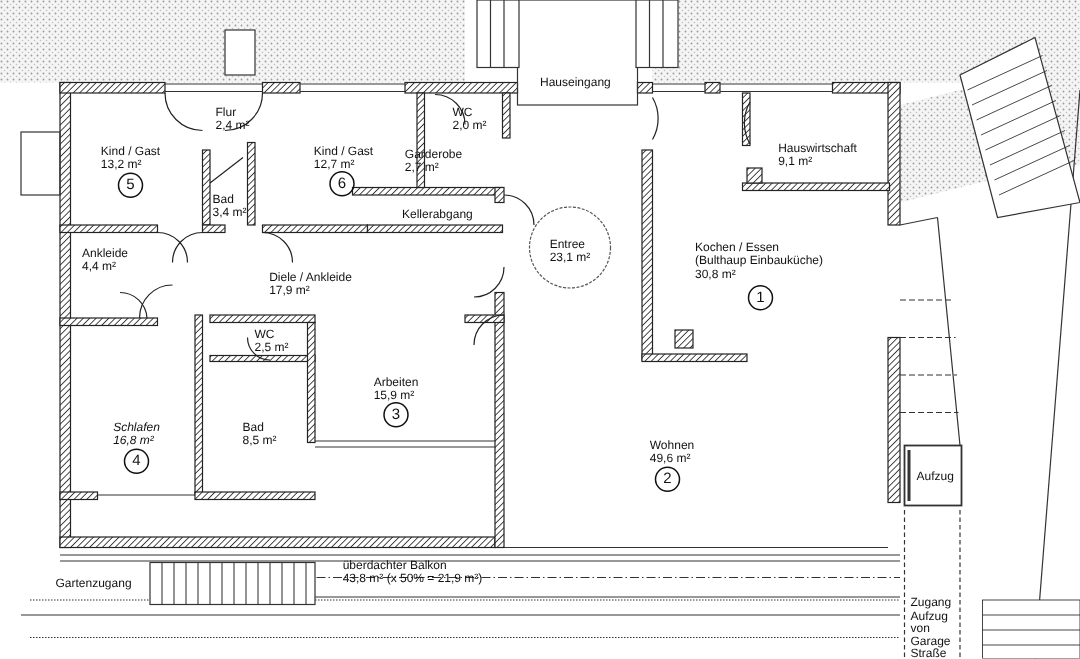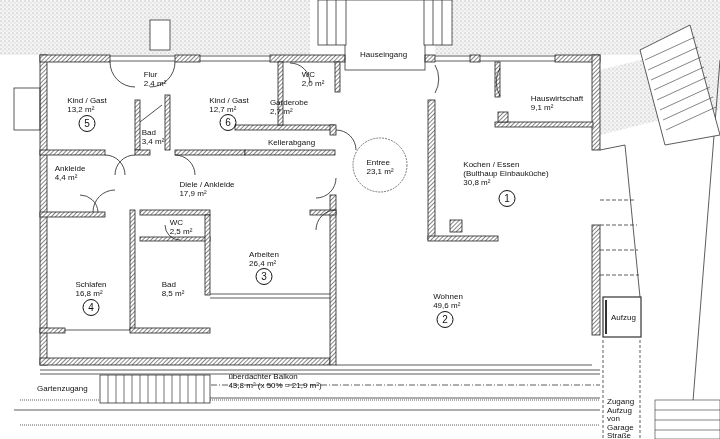--- a/index.html
+++ b/index.html
@@ -217,21 +217,21 @@
   <div>23,1 m²</div>
 </div>
 
 <div class="lbl" style="left:506px;top:160px;">
   <div>Kochen / Essen</div>
   <div>(Bulthaup Einbauküche)</div>
   <div>30,8 m²</div>
 </div>
 <div class="num" style="left:507px;top:190px;">1</div>
 
-<div class="lbl" style="left:557px;top:94px;">
+<div class="lbl" style="left:545px;top:94px;">
   <div>Hauswirtschaft</div>
   <div>9,1 m²</div>
 </div>
 
 <div class="lbl" style="left:70px;top:164px;">
   <div>Ankleide</div>
   <div>4,4 m²</div>
 </div>
 
 <div class="lbl" style="left:207px;top:180px;">
@@ -239,25 +239,25 @@
   <div>17,9 m²</div>
 </div>
 
 <div class="lbl" style="left:181px;top:218px;">
   <div>WC</div>
   <div>2,5 m²</div>
 </div>
 
 <div class="lbl" style="left:264px;top:250px;">
   <div>Arbeiten</div>
-  <div>26,4 m²</div>
+  <div>15,9 m²</div>
 </div>
 <div class="num" style="left:264px;top:268px;">3</div>
 
-<div class="lbl" style="left:91px;top:280px;">
+<div class="lbl" style="left:91px;top:280px;font-style:italic;">
   <div>Schlafen</div>
   <div>16,8 m²</div>
 </div>
 <div class="num" style="left:91px;top:299px;">4</div>
 
 <div class="lbl" style="left:173px;top:280px;">
   <div>Bad</div>
   <div>8,5 m²</div>
 </div>
 

